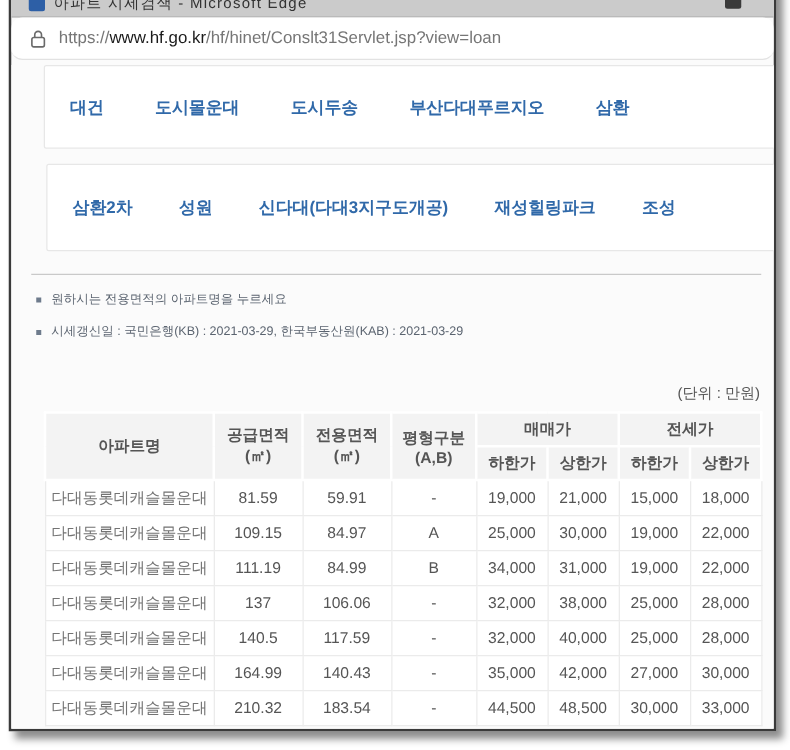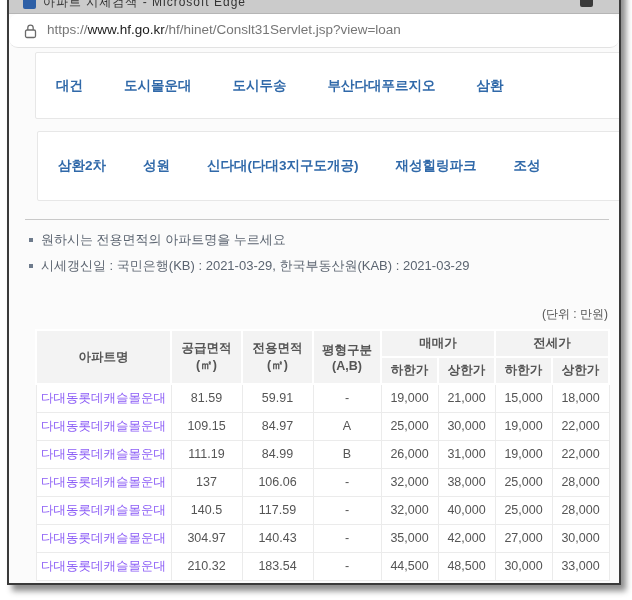--- a/index.html
+++ b/index.html
@@ -32,34 +32,34 @@
   .link-box { width: 620px; margin: 0 0 0 26px; background: #fff;
     border: 1px solid #e7e7e7; border-radius: 2px; height: 67px;
     display: flex; align-items: center; padding: 0 20px; gap: 41px; font-weight: bold; }
   .link-box.first { margin-top: 4px; }
   .link-box.second { margin-top: 12px; height: 70px; gap: 37px; margin-left: 28px; }
   .apt-link { font-size: 13.5px; color: #3069a9; cursor: pointer; white-space: nowrap; }
 
   .divider { width: 584px; margin: 18px 0 0 16px; border-top: 1px solid #c9c9c9; }
 
   .notices { margin: 7px 0 0 20px; }
-  .notice { position: relative; padding-left: 12px; font-size: 13px; color: #5b6470;
+  .notice { position: relative; padding-left: 12px; font-size: 10px; color: #5b6470;
     line-height: 26px; white-space: nowrap; }
   .notice .bullet { position: absolute; left: 0; top: 11px; width: 4px; height: 4px;
     background: #6e7b8c; }
 
   .unit-label { width: 599px; margin-top: 27px; text-align: right; font-size: 12px; color: #555; }
 
   table.price { width: 573px; margin: 6px 0 0 26px; border-collapse: collapse;
     table-layout: fixed; }
   table.price th { background: #f3f3f3; border: 2px solid #ffffff; color: #555;
     font-size: 12.5px; font-weight: bold; height: 27px; text-align: center; vertical-align: middle; }
   table.price td { background: #fff; border: 1px solid #ebebeb; color: #555;
     font-size: 12.5px; height: 28px; text-align: center; vertical-align: middle; }
-  table.price td.apt-name { color: #8b5cf6; cursor: pointer; }
+  table.price td.apt-name { color: #737373; cursor: pointer; }
   .sub-unit { font-weight: bold; }
 </style>
 </head>
 <body>
 
 <div class="stage">
   <div class="window">
 
     <div class="titlebar">
       <span class="favicon"></span>
@@ -165,21 +165,21 @@
             <td>25,000</td>
             <td>30,000</td>
             <td>19,000</td>
             <td>22,000</td>
           </tr>
           <tr>
             <td class="apt-name">다대동롯데캐슬몰운대</td>
             <td>111.19</td>
             <td>84.99</td>
             <td>B</td>
-            <td>26,000</td>
+            <td>34,000</td>
             <td>31,000</td>
             <td>19,000</td>
             <td>22,000</td>
           </tr>
           <tr>
             <td class="apt-name">다대동롯데캐슬몰운대</td>
             <td>137</td>
             <td>106.06</td>
             <td>-</td>
             <td>32,000</td>
@@ -192,21 +192,21 @@
             <td>140.5</td>
             <td>117.59</td>
             <td>-</td>
             <td>32,000</td>
             <td>40,000</td>
             <td>25,000</td>
             <td>28,000</td>
           </tr>
           <tr>
             <td class="apt-name">다대동롯데캐슬몰운대</td>
-            <td>304.97</td>
+            <td>164.99</td>
             <td>140.43</td>
             <td>-</td>
             <td>35,000</td>
             <td>42,000</td>
             <td>27,000</td>
             <td>30,000</td>
           </tr>
           <tr>
             <td class="apt-name">다대동롯데캐슬몰운대</td>
             <td>210.32</td>

